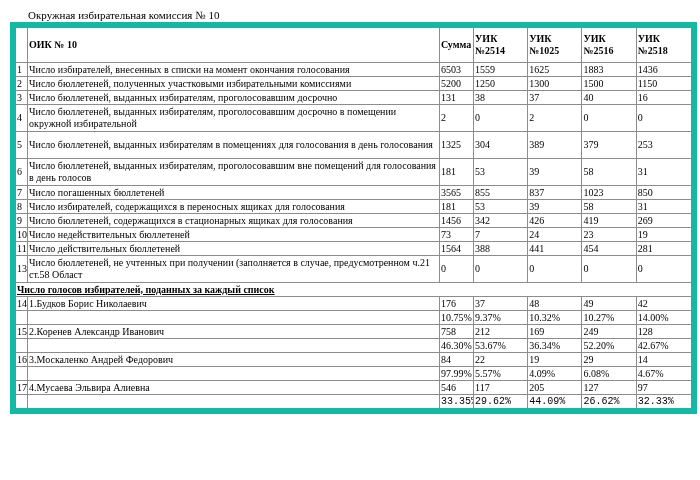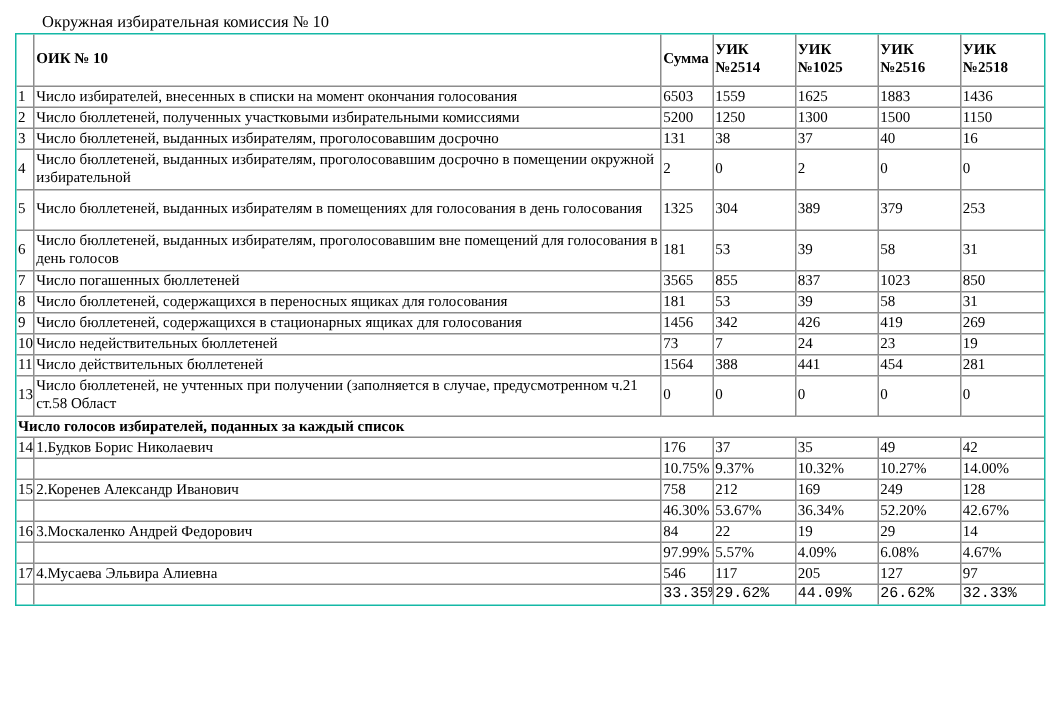--- a/index.html
+++ b/index.html
@@ -24,40 +24,40 @@
       font-size: 11px;
       line-height: 12px;
     }
     table.results {
       position: absolute;
       left: 10px;
       top: 22px;
       width: 687px;
       border-collapse: separate;
       border-spacing: 0;
-      border: 1px solid #14b8a6;
+      border: 6px solid #14b8a6;
       table-layout: fixed;
     }
     table.results td {
       border-right: 1px solid #8c8c8c;
       border-bottom: 1px solid #8c8c8c;
       padding: 0 1px;
       vertical-align: middle;
       line-height: 12px;
       font-size: 10px;
       overflow: hidden;
     }
     table.results td:last-child { border-right: none; }
     table.results tr:last-child td { border-bottom: none; font-family: Liberation Mono, monospace; }
     td.num { text-align: left; padding-left: 1px; }
     td.hdr { font-weight: bold; font-size: 11px; line-height: 13px; }
     tr.head-row td { height: 34px; }
     tr.single td { height: 13px; }
     tr.double td { height: 26px; }
-    tr.section td { font-weight: bold; height: 13px; }
+    tr.section td { font-weight: bold; height: 13px; text-decoration: underline; }
     td.sec-title { border-right: none !important; }
     .w-num { width: 12px; }
     .w-lbl { width: 410px; }
     .w-sum { width: 34px; }
     .w-uik { width: 54px; }
   </style>
 </head>
 <body>
 
 <div class="caption">Окружная избирательная комиссия № 10</div>
@@ -140,21 +140,21 @@
         <td class="num">7</td>
         <td>Число погашенных бюллетеней</td>
         <td>3565</td>
         <td>855</td>
         <td>837</td>
         <td>1023</td>
         <td>850</td>
       </tr>
       <tr class="single">
         <td class="num">8</td>
-        <td>Число бюллетеней, содержащихся в переносных ящиках для голосования</td>
+        <td>Число избирателей, содержащихся в переносных ящиках для голосования</td>
         <td>181</td>
         <td>53</td>
         <td>39</td>
         <td>58</td>
         <td>31</td>
       </tr>
       <tr class="single">
         <td class="num">9</td>
         <td>Число бюллетеней, содержащихся в стационарных ящиках для голосования</td>
         <td>1456</td>
@@ -191,21 +191,21 @@
         <td>0</td>
       </tr>
       <tr class="section">
         <td class="sec-title" colspan="7">Число голосов избирателей, поданных за каждый список</td>
       </tr>
       <tr class="single">
         <td class="num">14</td>
         <td>1.Будков Борис Николаевич</td>
         <td>176</td>
         <td>37</td>
-        <td>35</td>
+        <td>48</td>
         <td>49</td>
         <td>42</td>
       </tr>
       <tr class="single">
         <td class="num"></td>
         <td></td>
         <td>10.75%</td>
         <td>9.37%</td>
         <td>10.32%</td>
         <td>10.27%</td>

